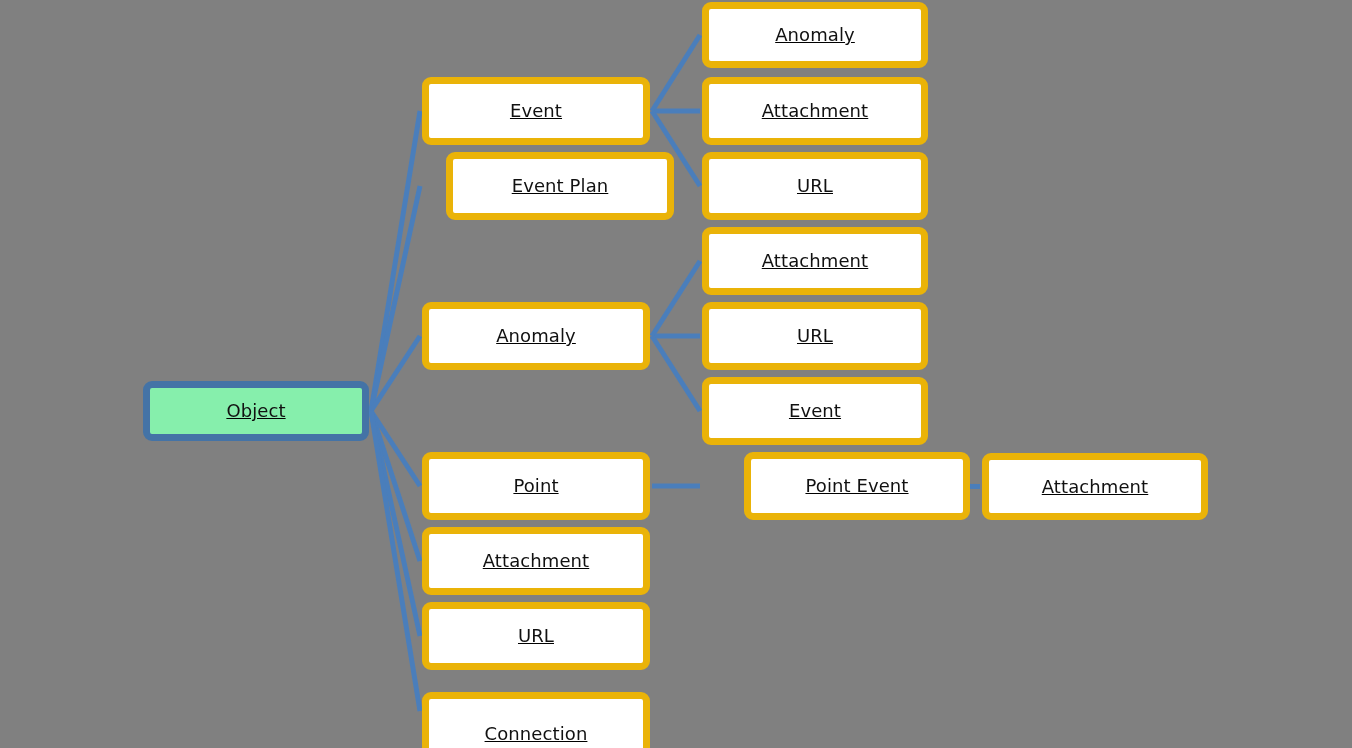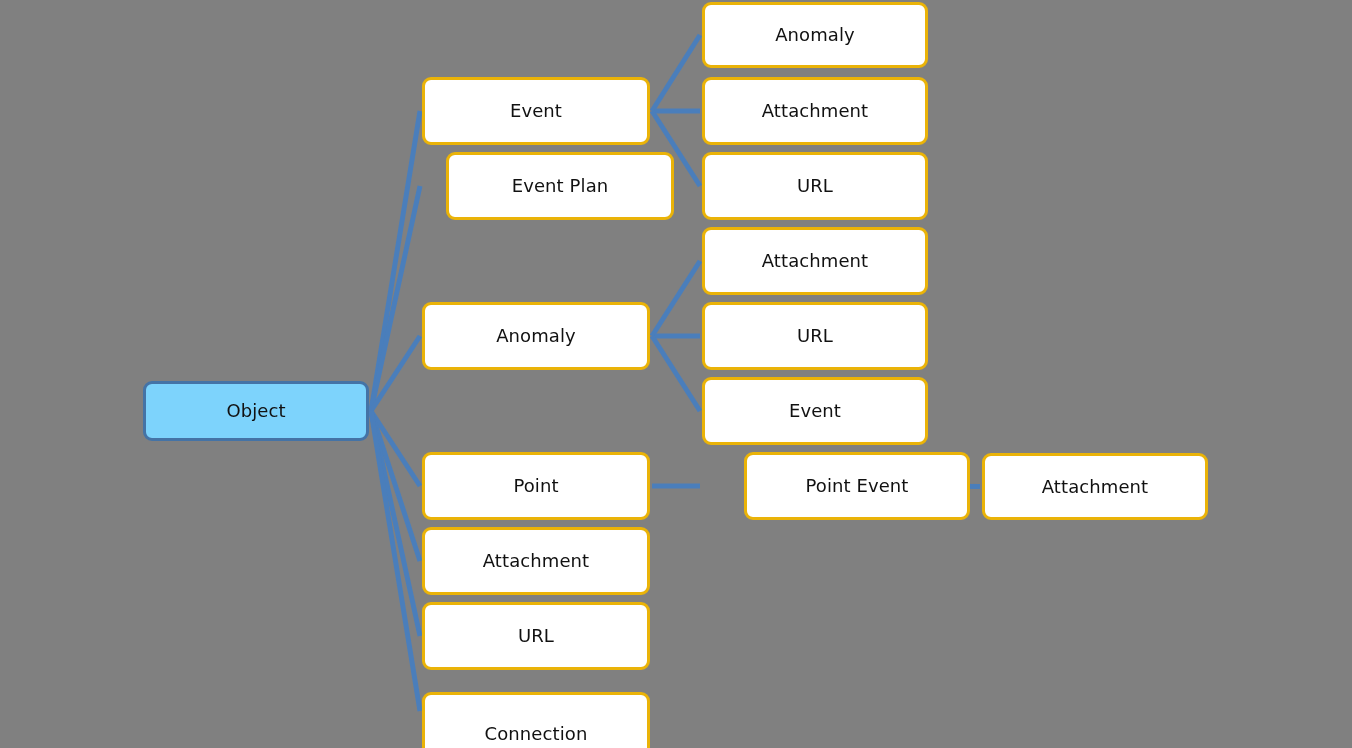--- a/index.html
+++ b/index.html
@@ -20,29 +20,30 @@
     left: 0;
     top: 0;
     width: 1352px;
     height: 748px;
     pointer-events: none;
   }
   .node {
     position: absolute;
     box-sizing: border-box;
     background: #FFFFFF;
-    border: 3px solid #eab308;
+    border: 7px solid #eab308;
     border-radius: 9px;
     display: flex;
     align-items: center;
     justify-content: center;
     z-index: 2;
+    text-decoration: underline;
   }
   .node.root {
-    background: #7dd3fc;
+    background: #86efac;
     border-color: #4473A6;
   }
   .node-label {
     font-size: 18px;
     color: #111111;
     line-height: 1;
     letter-spacing: 0.1px;
     white-space: nowrap;
     text-align: center;
   }

